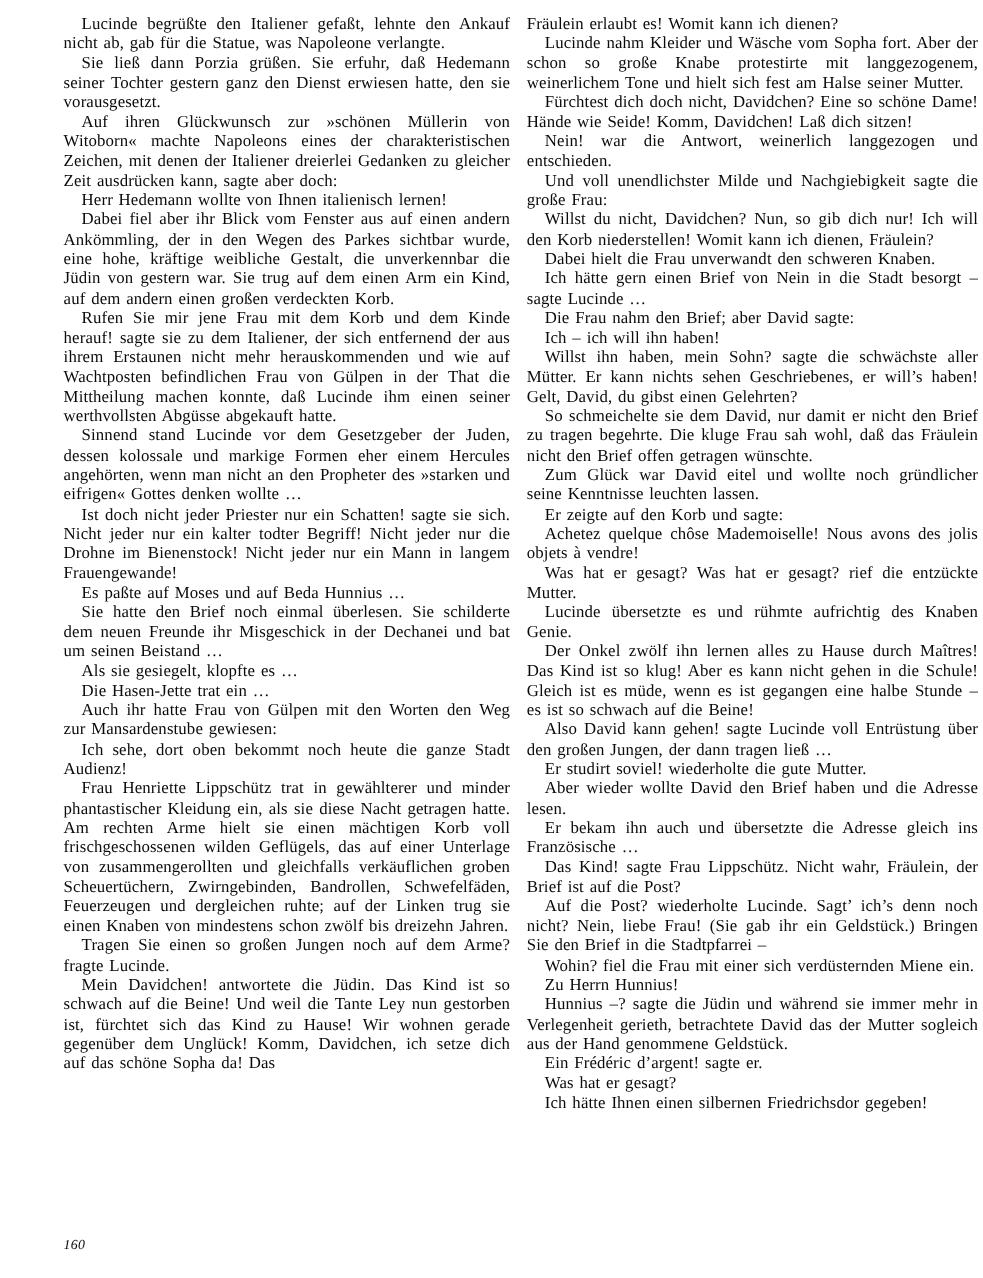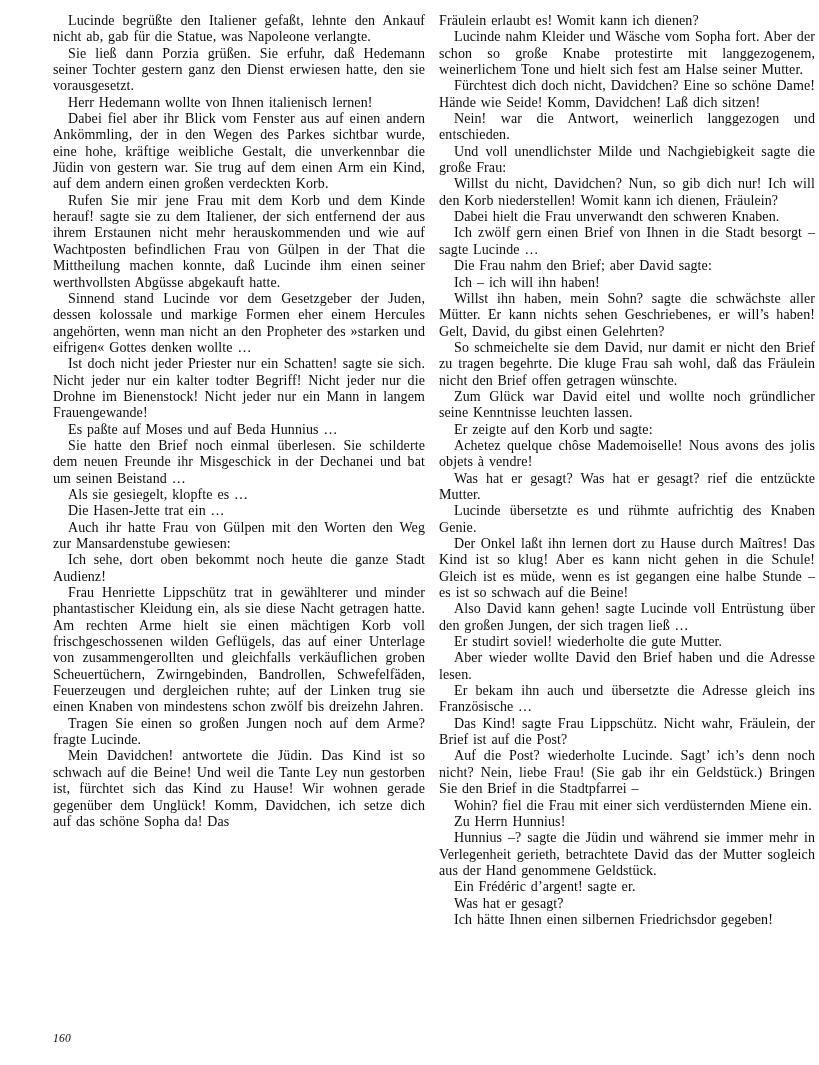--- a/index.html
+++ b/index.html
@@ -41,20 +41,21 @@
     font-style: italic;
   }
 </style>
 </head>
 <body>
 
 <div class="page">
   <div class="column column-left" id="col-left">
       <p class="para indent"><span>Lucinde begrüßte den Italiener gefaßt, lehnte den Ankauf nicht ab, gab für die Statue, was Napoleone verlangte.</span></p>
       <p class="para indent"><span>Sie ließ dann Porzia grüßen. Sie erfuhr, daß Hedemann seiner Tochter gestern ganz den Dienst erwiesen hatte, den sie vorausgesetzt.</span></p>
+      <p class="para indent"><span>Auf ihren Glückwunsch zur »schönen Müllerin von Witoborn« machte Napoleons eines der charakteristischen Zeichen, mit denen der Italiener dreierlei Gedanken zu gleicher Zeit ausdrücken kann, sagte aber doch:</span></p>
       <p class="para indent"><span>Herr Hedemann wollte von Ihnen italienisch lernen!</span></p>
       <p class="para indent"><span>Dabei fiel aber ihr Blick vom Fenster aus auf einen andern Ankömmling, der in den Wegen des Parkes sichtbar wurde, eine hohe, kräftige weibliche Gestalt, die unverkennbar die Jüdin von gestern war. Sie trug auf dem einen Arm ein Kind, auf dem andern einen großen verdeckten Korb.</span></p>
       <p class="para indent"><span>Rufen Sie mir jene Frau mit dem Korb und dem Kinde herauf! sagte sie zu dem Italiener, der sich entfernend der aus ihrem Erstaunen nicht mehr herauskommenden und wie auf Wachtposten befindlichen Frau von Gülpen in der That die Mittheilung machen konnte, daß Lucinde ihm einen seiner werthvollsten Abgüsse abgekauft hatte.</span></p>
       <p class="para indent"><span>Sinnend stand Lucinde vor dem Gesetzgeber der Juden, dessen kolossale und markige Formen eher einem Hercules angehörten, wenn man nicht an den Propheter des »starken und eifrigen« Gottes denken wollte …</span></p>
       <p class="para indent"><span>Ist doch nicht jeder Priester nur ein Schatten! sagte sie sich. Nicht jeder nur ein kalter todter Begriff! Nicht jeder nur die Drohne im Bienenstock! Nicht jeder nur ein Mann in langem Frauengewande!</span></p>
       <p class="para indent"><span>Es paßte auf Moses und auf Beda Hunnius …</span></p>
       <p class="para indent"><span>Sie hatte den Brief noch einmal überlesen. Sie schilderte dem neuen Freunde ihr Misgeschick in der Dechanei und bat um seinen Beistand …</span></p>
       <p class="para indent"><span>Als sie gesiegelt, klopfte es …</span></p>
       <p class="para indent"><span>Die Hasen-Jette trat ein …</span></p>
       <p class="para indent"><span>Auch ihr hatte Frau von Gülpen mit den Worten den Weg zur Mansardenstube gewiesen:</span></p>
@@ -64,32 +65,32 @@
       <p class="para indent"><span>Mein Davidchen! antwortete die Jüdin. Das Kind ist so schwach auf die Beine! Und weil die Tante Ley nun gestorben ist, fürchtet sich das Kind zu Hause! Wir wohnen gerade gegenüber dem Unglück! Komm, Davidchen, ich setze dich auf das schöne Sopha da! Das</span></p>
     </div>
   <div class="column column-right" id="col-right">
       <p class="para"><span>Fräulein erlaubt es! Womit kann ich dienen?</span></p>
       <p class="para indent"><span>Lucinde nahm Kleider und Wäsche vom Sopha fort. Aber der schon so große Knabe protestirte mit langgezogenem, weinerlichem Tone und hielt sich fest am Halse seiner Mutter.</span></p>
       <p class="para indent"><span>Fürchtest dich doch nicht, Davidchen? Eine so schöne Dame! Hände wie Seide! Komm, Davidchen! Laß dich sitzen!</span></p>
       <p class="para indent"><span>Nein! war die Antwort, weinerlich langgezogen und entschieden.</span></p>
       <p class="para indent"><span>Und voll unendlichster Milde und Nachgiebigkeit sagte die große Frau:</span></p>
       <p class="para indent"><span>Willst du nicht, Davidchen? Nun, so gib dich nur! Ich will den Korb niederstellen! Womit kann ich dienen, Fräulein?</span></p>
       <p class="para indent"><span>Dabei hielt die Frau unverwandt den schweren Knaben.</span></p>
-      <p class="para indent"><span>Ich zwölf gern einen Brief von Ihnen in die Stadt besorgt – sagte Lucinde …</span></p>
+      <p class="para indent"><span>Ich hätte gern einen Brief von Nein in die Stadt besorgt – sagte Lucinde …</span></p>
       <p class="para indent"><span>Die Frau nahm den Brief; aber David sagte:</span></p>
       <p class="para indent"><span>Ich – ich will ihn haben!</span></p>
       <p class="para indent"><span>Willst ihn haben, mein Sohn? sagte die schwächste aller Mütter. Er kann nichts sehen Geschriebenes, er will’s haben! Gelt, David, du gibst einen Gelehrten?</span></p>
       <p class="para indent"><span>So schmeichelte sie dem David, nur damit er nicht den Brief zu tragen begehrte. Die kluge Frau sah wohl, daß das Fräulein nicht den Brief offen getragen wünschte.</span></p>
       <p class="para indent"><span>Zum Glück war David eitel und wollte noch gründlicher seine Kenntnisse leuchten lassen.</span></p>
       <p class="para indent"><span>Er zeigte auf den Korb und sagte:</span></p>
       <p class="para indent"><span class="it">Achetez quelque chôse Mademoiselle! Nous avons des jolis objets à vendre!</span></p>
       <p class="para indent"><span>Was hat er gesagt? Was hat er gesagt? rief die entzückte Mutter.</span></p>
       <p class="para indent"><span>Lucinde übersetzte es und rühmte aufrichtig des Knaben Genie.</span></p>
-      <p class="para indent"><span>Der Onkel laßt ihn lernen dort zu Hause durch </span><span class="it">Maîtres!</span><span> Das Kind ist so klug! Aber es kann nicht gehen in die Schule! Gleich ist es müde, wenn es ist gegangen eine halbe Stunde – es ist so schwach auf die Beine!</span></p>
-      <p class="para indent"><span>Also David </span><span class="it">kann</span><span> gehen! sagte Lucinde voll Entrüstung über den großen Jungen, der sich tragen ließ …</span></p>
+      <p class="para indent"><span>Der Onkel zwölf ihn lernen alles zu Hause durch </span><span class="it">Maîtres!</span><span> Das Kind ist so klug! Aber es kann nicht gehen in die Schule! Gleich ist es müde, wenn es ist gegangen eine halbe Stunde – es ist so schwach auf die Beine!</span></p>
+      <p class="para indent"><span>Also David </span><span class="it">kann</span><span> gehen! sagte Lucinde voll Entrüstung über den großen Jungen, der dann tragen ließ …</span></p>
       <p class="para indent"><span>Er studirt soviel! wiederholte die gute Mutter.</span></p>
       <p class="para indent"><span>Aber wieder wollte David den Brief haben und die Adresse lesen.</span></p>
       <p class="para indent"><span>Er bekam ihn auch und übersetzte die Adresse gleich ins Französische …</span></p>
       <p class="para indent"><span>Das Kind! sagte Frau Lippschütz. Nicht wahr, Fräulein, der Brief ist auf die Post?</span></p>
       <p class="para indent"><span>Auf die Post? wiederholte Lucinde. Sagt’ ich’s denn noch nicht? Nein, liebe Frau! (Sie gab ihr ein Geldstück.) Bringen Sie den Brief in die Stadtpfarrei –</span></p>
       <p class="para indent"><span>Wohin? fiel die Frau mit einer sich verdüsternden Miene ein.</span></p>
       <p class="para indent"><span>Zu Herrn Hunnius!</span></p>
       <p class="para indent"><span>Hunnius –? sagte die Jüdin und während sie immer mehr in Verlegenheit gerieth, betrachtete David das der Mutter sogleich aus der Hand genommene Geldstück.</span></p>
       <p class="para indent"><span>Ein </span><span class="it">Frédéric d’argent!</span><span> sagte er.</span></p>
       <p class="para indent"><span>Was hat er gesagt?</span></p>

